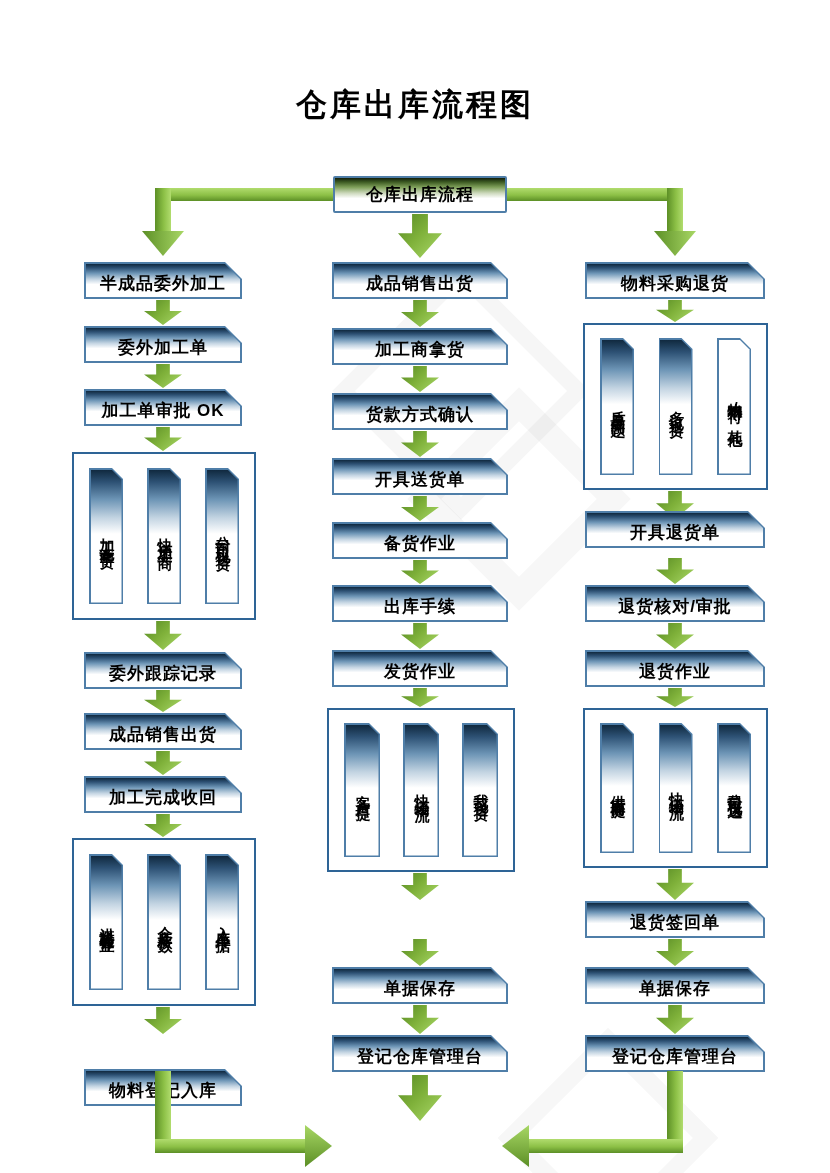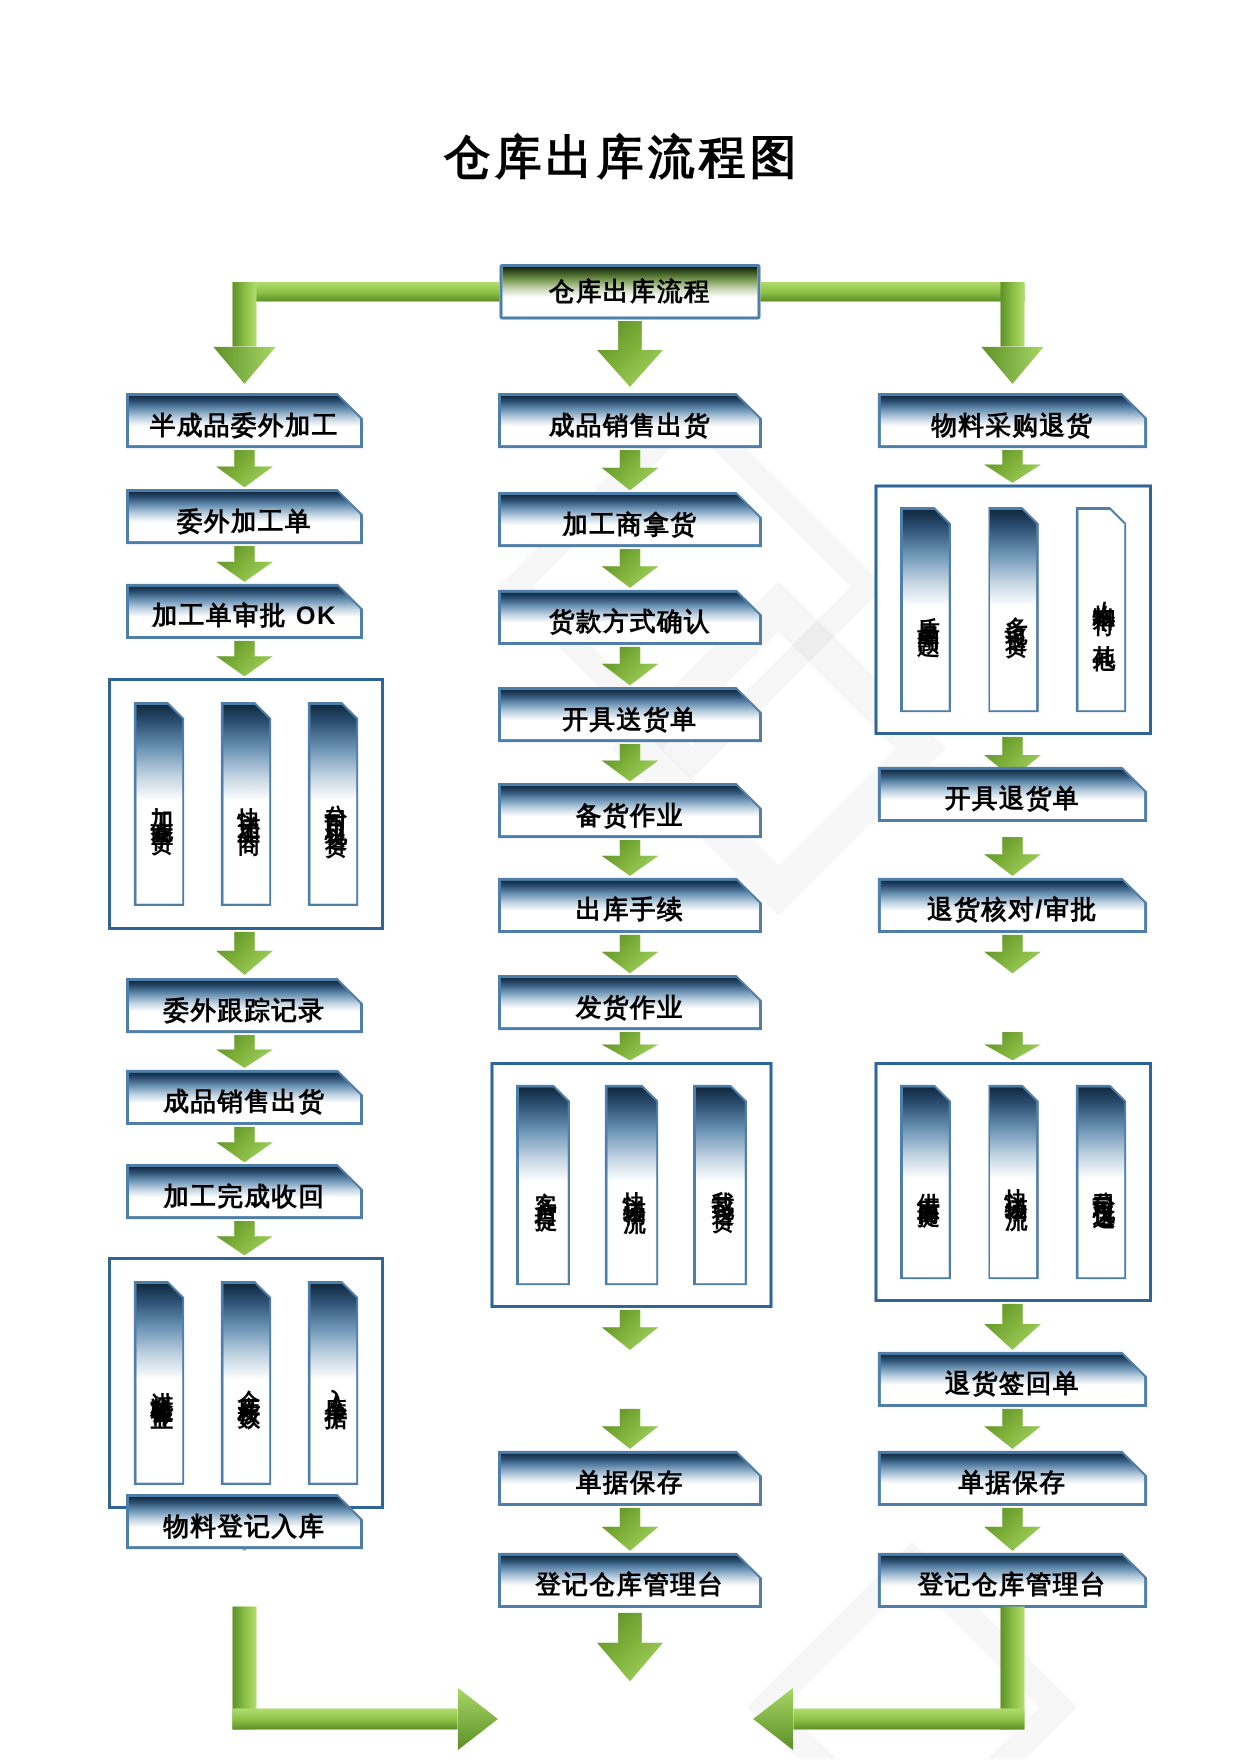--- a/index.html
+++ b/index.html
@@ -151,21 +151,21 @@
       <div class="vlbl">仓库核数</div>
     </div>
     <div class="vnode" style="width:34px;height:136px">
       <div class="shell"></div>
         <div class="fillg"></div>
       <div class="vlbl">入库单据</div>
     </div>
   </div>
   <div class="adown" style="left:144px;top:1007px;width:38px;height:27px"></div>
 
-  <div class="node" style="left:84px;top:996px;width:158px;height:37px">
+  <div class="node" style="left:84px;top:1069px;width:158px;height:37px">
     <div class="shell"></div>
       <div class="fillg"></div>
     <div class="lbl">物料登记入库</div>
   </div>
 
   <div class="node" style="left:332px;top:262px;width:176px;height:37px">
     <div class="shell"></div>
       <div class="fillg"></div>
     <div class="lbl">成品销售出货</div>
   </div>
@@ -270,20 +270,25 @@
       <div class="fillg"></div>
     <div class="lbl">开具退货单</div>
   </div>
   <div class="adown" style="left:656px;top:558px;width:38px;height:26px"></div>
   <div class="node" style="left:585px;top:585px;width:180px;height:37px">
     <div class="shell"></div>
       <div class="fillg"></div>
     <div class="lbl">退货核对/审批</div>
   </div>
   <div class="adown" style="left:656px;top:623px;width:38px;height:26px"></div>
+  <div class="node" style="left:585px;top:650px;width:180px;height:37px">
+    <div class="shell"></div>
+      <div class="fillg"></div>
+    <div class="lbl">退货作业</div>
+  </div>
   <div class="adown" style="left:656px;top:688px;width:38px;height:19px"></div>
 
   <div class="group" style="left:583px;top:708px;width:185px;height:160px">
     <div class="vnode" style="width:34px;height:130px">
       <div class="shell"></div>
         <div class="fillg"></div>
       <div class="vlbl" style="letter-spacing:2px">供应商自提</div>
     </div>
     <div class="vnode" style="width:34px;height:130px">
       <div class="shell"></div>

